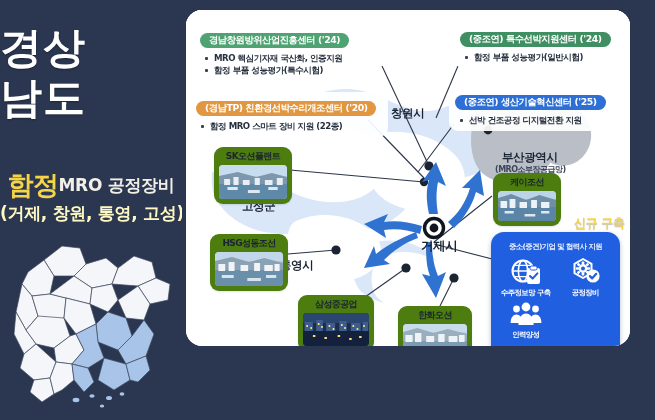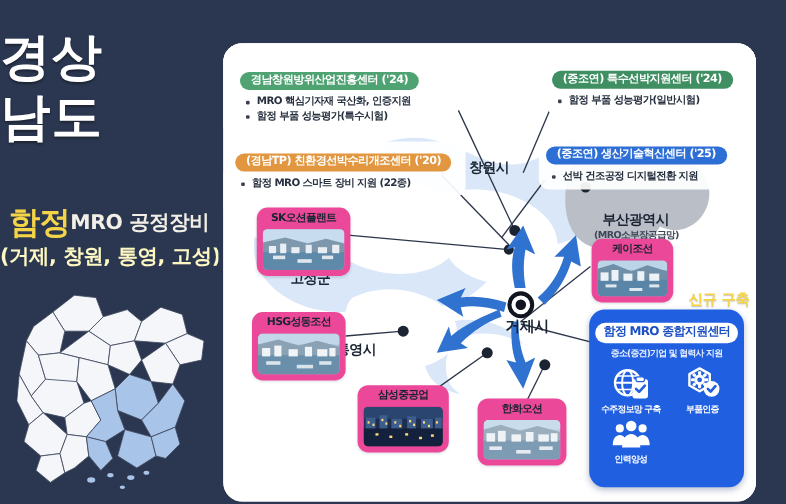--- a/index.html
+++ b/index.html
@@ -61,25 +61,24 @@
     font-size: 17px;
     letter-spacing: -0.3px;
   }
 
   #sidebar-map { position: absolute; left: 14px; top: 238px; width: 160px; height: 172px; }
 
   
   #panel {
     position: absolute;
     left: 186px; top: 10px;
-    width: 444px; height: 382px;
+    width: 444px; height: 336px;
     background: #ffffff;
     border-radius: 16px;
     overflow: hidden;
-    margin-top: 26px;
   }
   #map-svg { position: absolute; left: 0; top: 0; width: 444px; height: 400px; }
 
   
   .callout {
     position: absolute;
     background: rgba(255,255,255,0.93);
     border-radius: 9px;
     padding: 4px 6px 5px 6px;
     z-index: 6;
@@ -144,21 +143,21 @@
   #city-changwon { left: 205px; top: 96px; }
   #city-goseong  { left: 56px;  top: 189px; }
   #city-tongyeong{ left: 94px;  top: 248px; }
   #city-geoje    { left: 235px; top: 228px; font-size: 12.5px; }
   #city-busan    { left: 316px; top: 140px; }
   #city-busan-sub{ left: 309px; top: 154px; }
 
   
   .card {
     position: absolute;
-    background: #ec4899;
+    background: #4d7c0f;
     border-radius: 9px;
     padding: 4px 5px 5px 5px;
     text-align: center;
     z-index: 6;
     box-shadow: 0 1px 2px rgba(20,30,60,.12);
   }
   .card-title {
     display: block;
     color: #1b2433;
     font-weight: 800;
@@ -555,21 +554,20 @@
           <rect x="8" y="20" width="11" height="2.5"></rect>
             <rect x="32" y="23" width="13" height="2.5"></rect>
           <rect x="52" y="20" width="10" height="2.5"></rect>
         </g>
       </svg>
     </div>
 
     <div id="new-build">신규 구축</div>
 
     <div id="mro-center">
-      <span id="mro-title">함정 MRO 종합지원센터</span>
       <span id="mro-sub">중소(중견)기업 및 협력사 지원</span>
 
       <div id="mro-grid">
 
         <div class="mro-cell">
           <svg class="mro-ico" width="34" height="30" viewBox="0 0 34 30">
             <circle cx="14" cy="14" r="10.5" fill="none" stroke="#ffffff" stroke-width="2"></circle>
             <ellipse cx="14" cy="14" rx="4.6" ry="10.5" fill="none" stroke="#ffffff" stroke-width="1.6"></ellipse>
             <line x1="3.5" y1="14" x2="24.5" y2="14" stroke="#ffffff" stroke-width="1.6"></line>
             <line x1="5.6" y1="8.4" x2="22.4" y2="8.4" stroke="#ffffff" stroke-width="1.3"></line>
@@ -592,21 +590,21 @@
               <rect x="18.9" y="10.2" width="3.2" height="2.6" rx="0.8"></rect>
               <rect x="9.3" y="6.1" width="2.6" height="3" rx="0.8" transform="rotate(-45 10.6 7.6)"></rect>
               <rect x="18.1" y="6.1" width="2.6" height="3" rx="0.8" transform="rotate(45 19.4 7.6)"></rect>
               <rect x="9.3" y="13.9" width="2.6" height="3" rx="0.8" transform="rotate(45 10.6 15.4)"></rect>
               <rect x="18.1" y="13.9" width="2.6" height="3" rx="0.8" transform="rotate(-45 19.4 15.4)"></rect>
             </g>
             <circle cx="15" cy="11.5" r="2" fill="#1f5fe0"></circle>
             <circle cx="25" cy="19" r="6.6" fill="#ffffff"></circle>
             <path d="M21.9 19.1 L24.2 21.4 L28.2 16.8" fill="none" stroke="#1f5fe0" stroke-width="2.2" stroke-linecap="round" stroke-linejoin="round"></path>
           </svg>
-          <span class="mro-lab">부품인증</span>
+          <span class="mro-lab">공정장비</span>
         </div>
 
         <div class="mro-cell">
           <svg class="mro-ico" width="34" height="28" viewBox="0 0 34 28">
             <g fill="#ffffff">
               <circle cx="7.5" cy="8" r="3.4"></circle>
               <path d="M1.6 22 C1.6 16.6 4.3 13.6 7.5 13.6 C10.7 13.6 13.4 16.6 13.4 22 Z"></path>
               <circle cx="26.5" cy="8" r="3.4"></circle>
               <path d="M20.6 22 C20.6 16.6 23.3 13.6 26.5 13.6 C29.7 13.6 32.4 16.6 32.4 22 Z"></path>
               <circle cx="17" cy="6" r="4.4"></circle>

